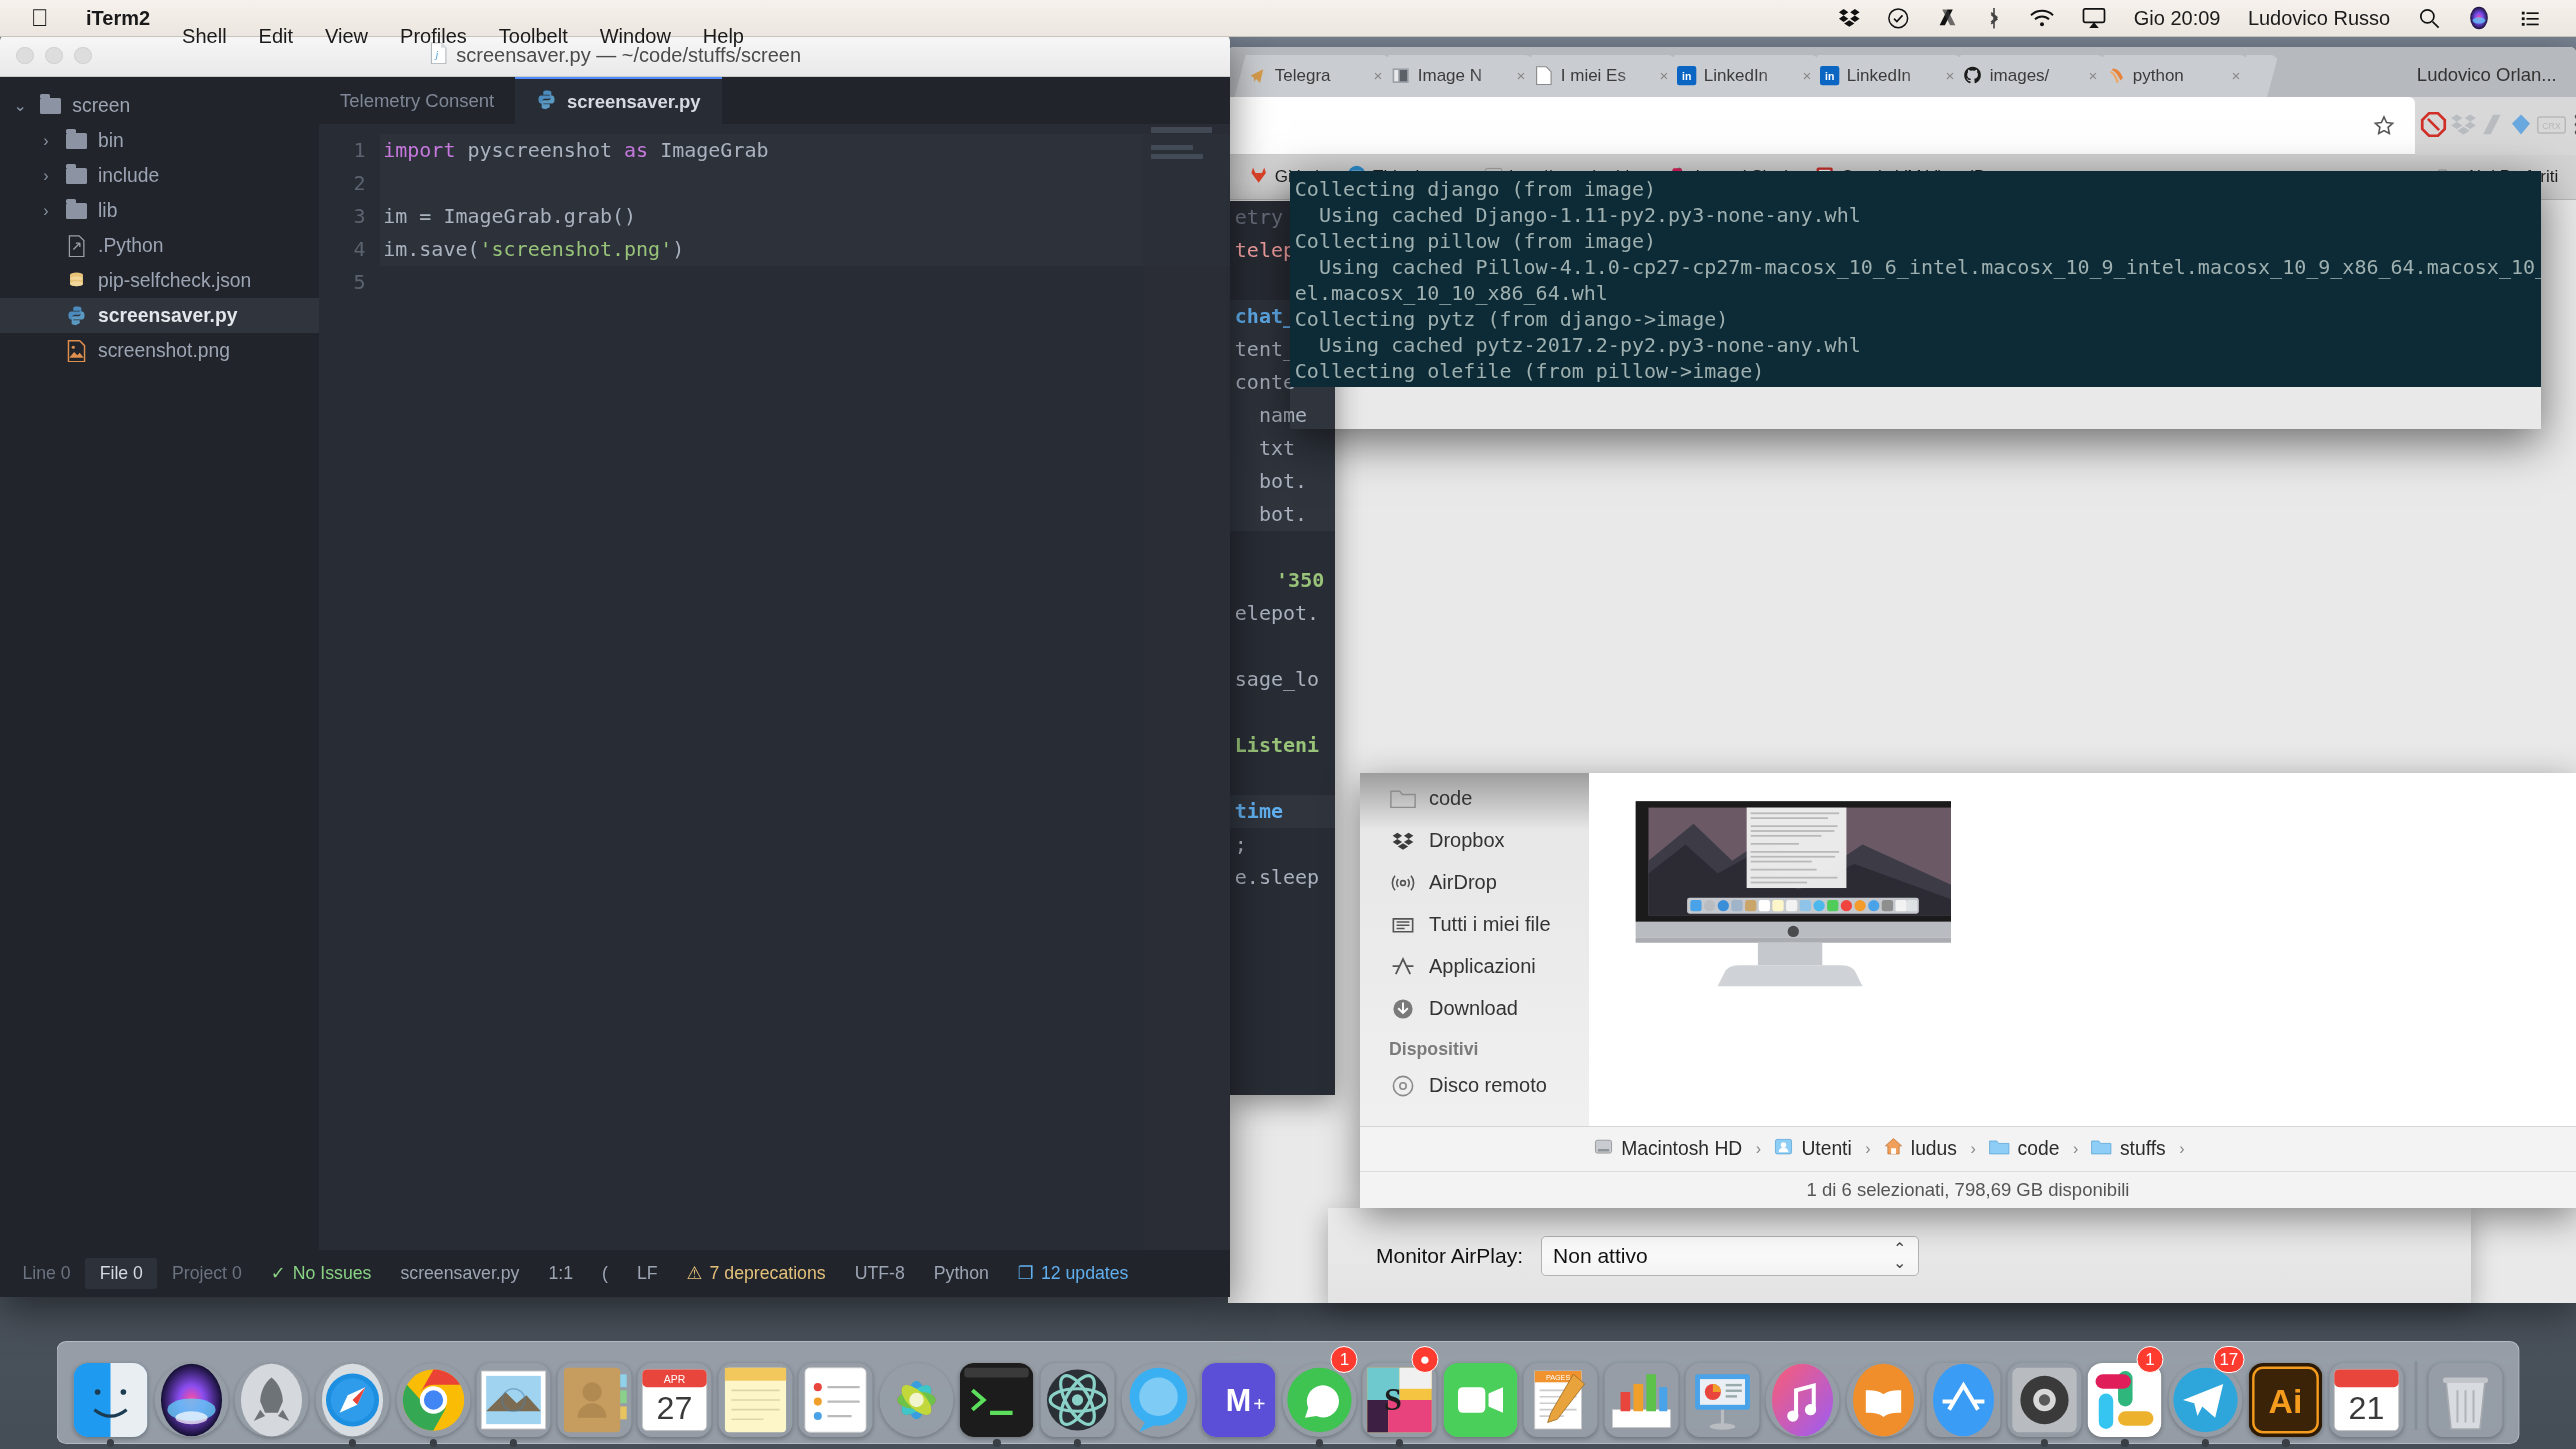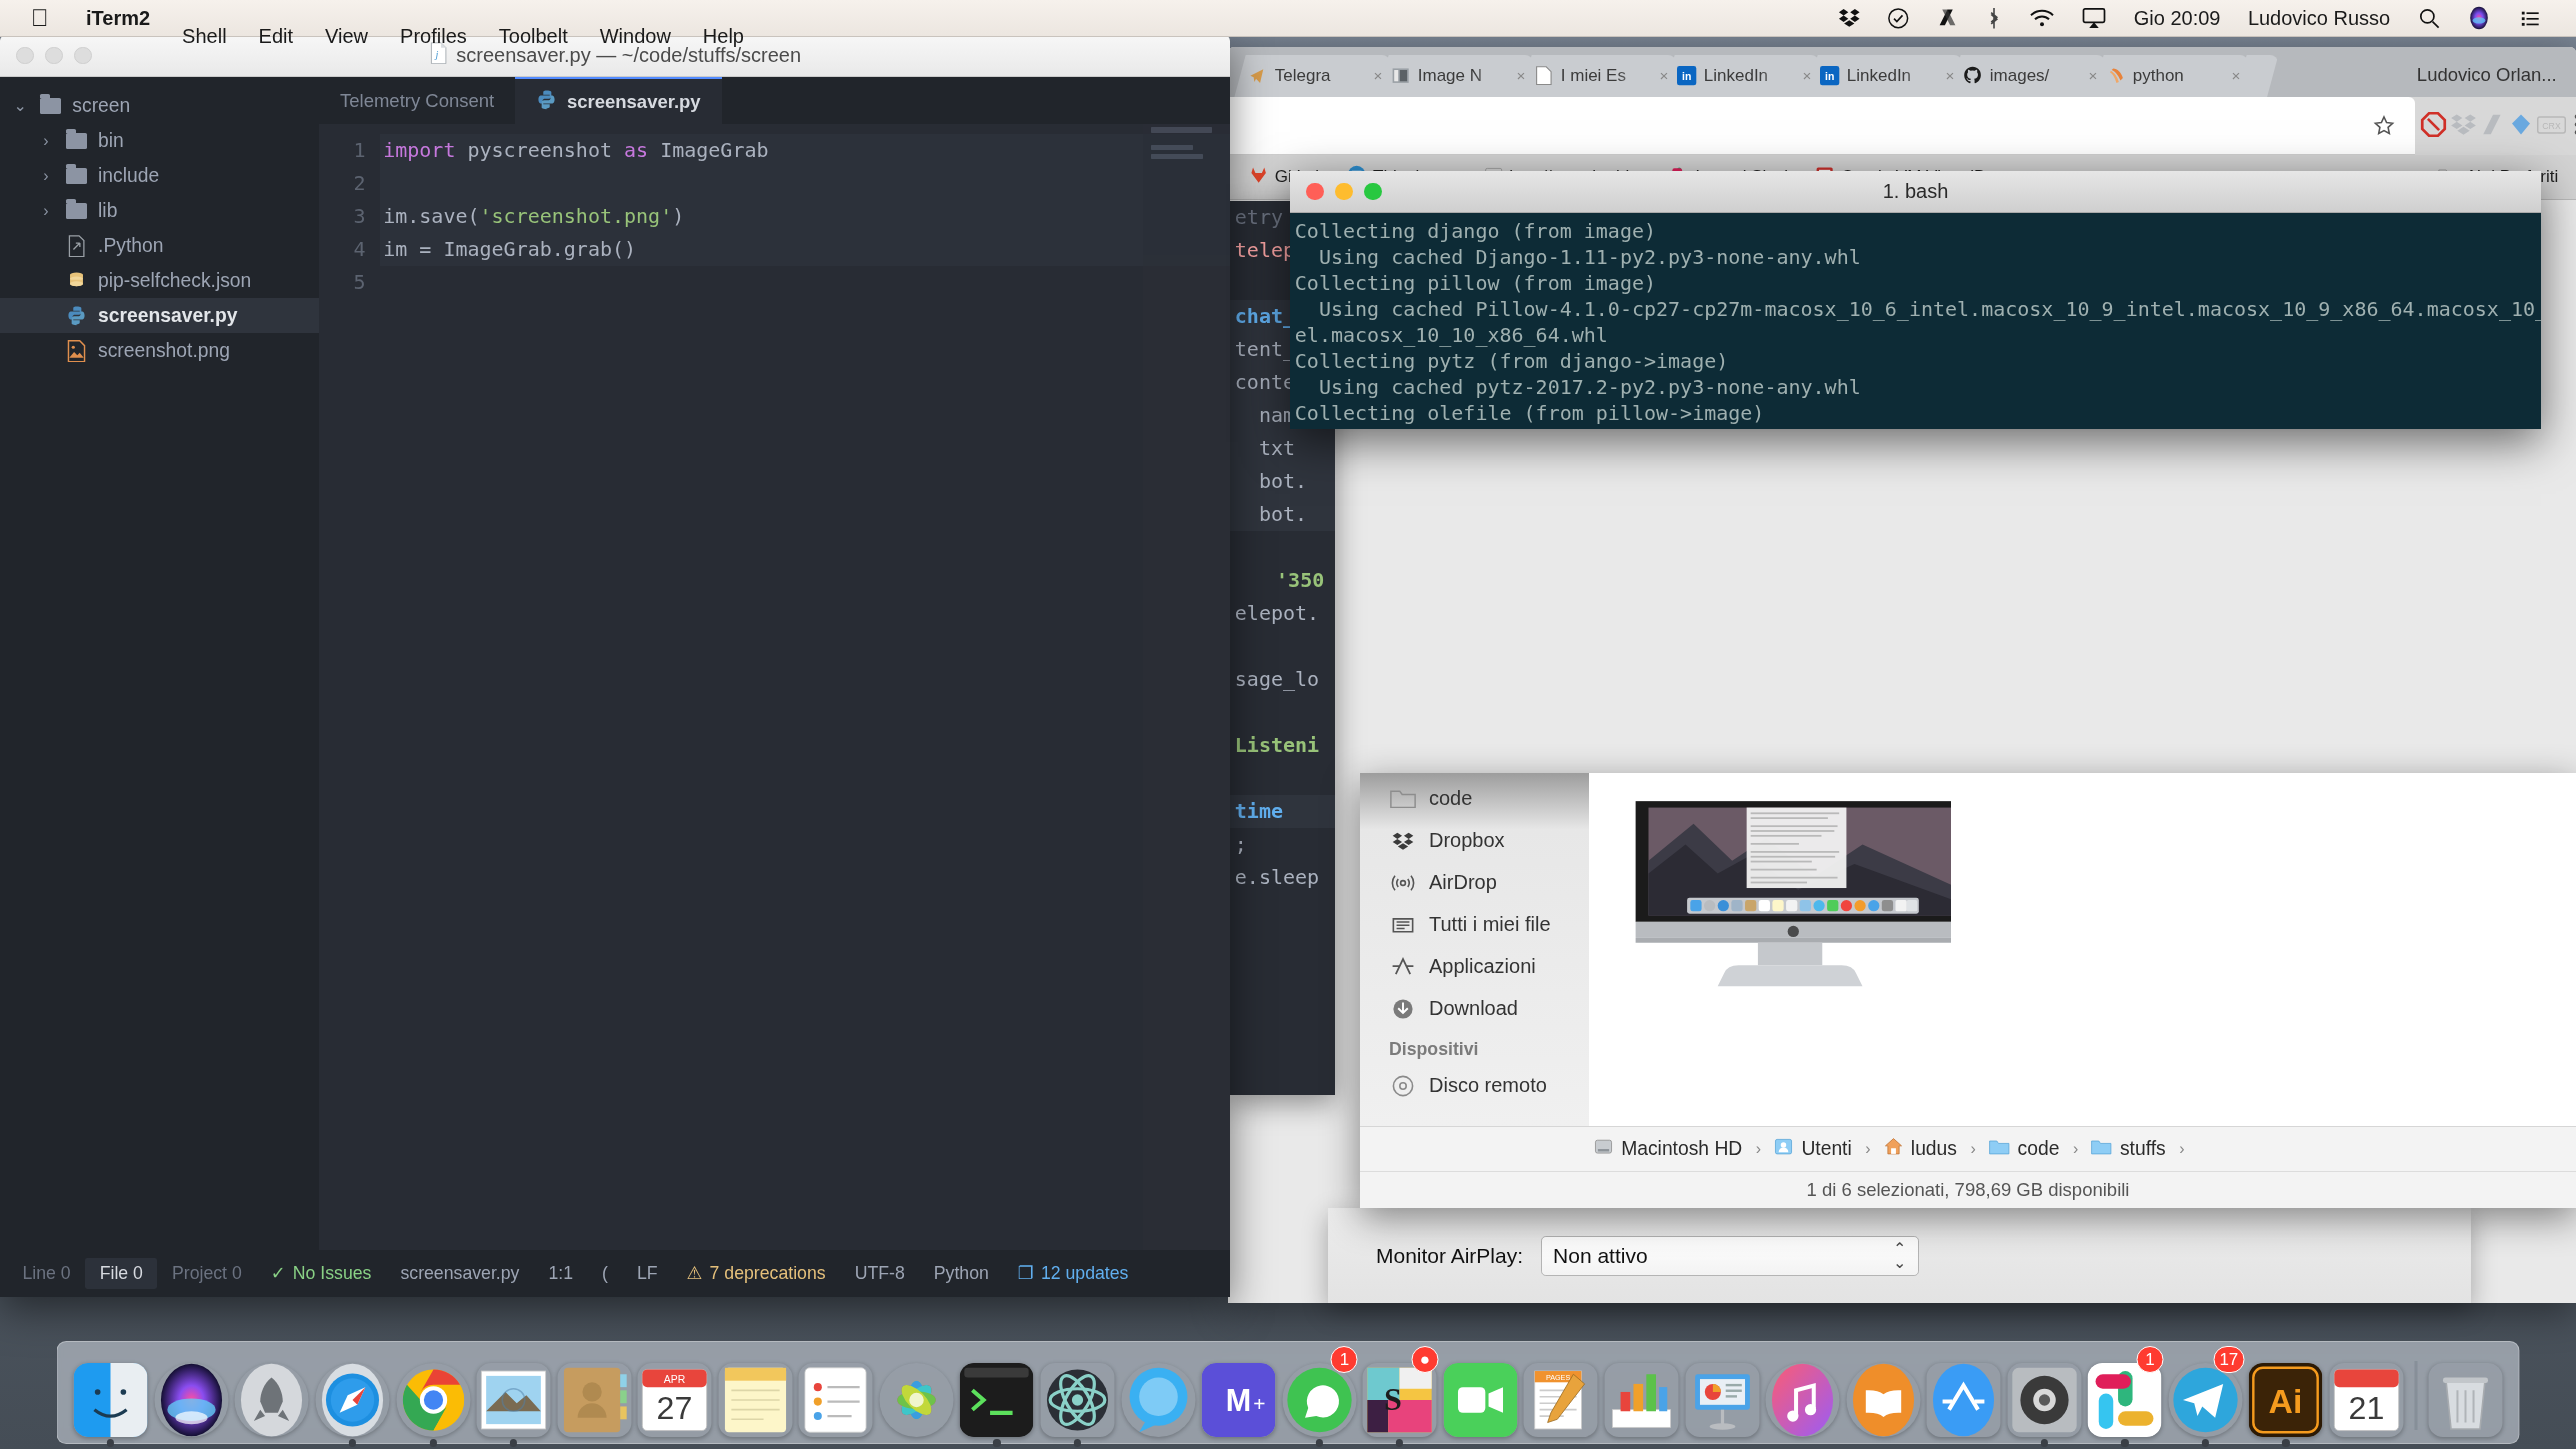--- a/index.html
+++ b/index.html
@@ -537,22 +537,22 @@
         <div id="gutter">
             <div>1</div>
             <div>2</div>
             <div>3</div>
             <div>4</div>
             <div>5</div>
           </div>
         <div id="codearea">
             <div class="cl hl"><span class="kw">import</span><span class="plain"> pyscreenshot </span><span class="kw">as</span><span class="plain"> ImageGrab</span></div>
             <div class="cl hl">&nbsp;</div>
+            <div class="cl hl"><span class="plain">im = ImageGrab.grab()</span></div>
             <div class="cl hl"><span class="plain">im.save(</span><span class="str">'screenshot.png'</span><span class="plain">)</span></div>
-            <div class="cl hl"><span class="plain">im = ImageGrab.grab()</span></div>
             <div class="cl">&nbsp;</div>
           </div>
         <div id="minimap">
             <div class="mm-line" style="width: 70%;"></div>
             <div class="mm-line" style="width: 0%; opacity: 0;"></div>
             <div class="mm-line" style="width: 48%;"></div>
             <div class="mm-line" style="width: 60%;"></div>
             <div class="mm-line" style="width: 0%; opacity: 0;"></div>
             <div class="mm-line" style="width: 0%; opacity: 0;"></div>
           </div>
@@ -754,28 +754,20 @@
   <div id="airplay-select">
     <span>Non attivo</span>
     <span class="stepper">
         <span>⌃</span>
         <span>⌄</span>
       </span>
   </div>
 </div>
 
 <div id="terminal-window">
-  <div id="term-titlebar">
-    <div class="traffic">
-      <div class="tl red"></div>
-      <div class="tl yel"></div>
-      <div class="tl grn"></div>
-    </div>
-    <div id="term-title">1. bash</div>
-  </div>
   <div id="term-screen"><div class="tline"><span class="t-dim">Collecting django (from image)</span></div><div class="tline"><span class="t-dim">  Using cached Django-1.11-py2.py3-none-any.whl</span></div><div class="tline"><span class="t-dim">Collecting pillow (from image)</span></div><div class="tline"><span class="t-dim">  Using cached Pillow-4.1.0-cp27-cp27m-macosx_10_6_intel.macosx_10_9_intel.macosx_10_9_x86_64.macosx_10_10_int</span></div><div class="tline"><span class="t-dim">el.macosx_10_10_x86_64.whl</span></div><div class="tline"><span class="t-dim">Collecting pytz (from django-&gt;image)</span></div><div class="tline"><span class="t-dim">  Using cached pytz-2017.2-py2.py3-none-any.whl</span></div><div class="tline"><span class="t-dim">Collecting olefile (from pillow-&gt;image)</span></div><div class="tline"><span class="t-dim">Installing collected packages: EasyProcess, pyscreenshot, pytz, django, olefile, pillow, image</span></div></div>
 </div>
 
 <div id="menubar">
   <div class="mb-apple"></div>
   <div class="mb-item bold">iTerm2</div>
   <div id="menubar-items" style="display:flex;margin-top:37px;">
       <div class="mb-item">Shell</div>
       <div class="mb-item">Edit</div>
       <div class="mb-item">View</div>

